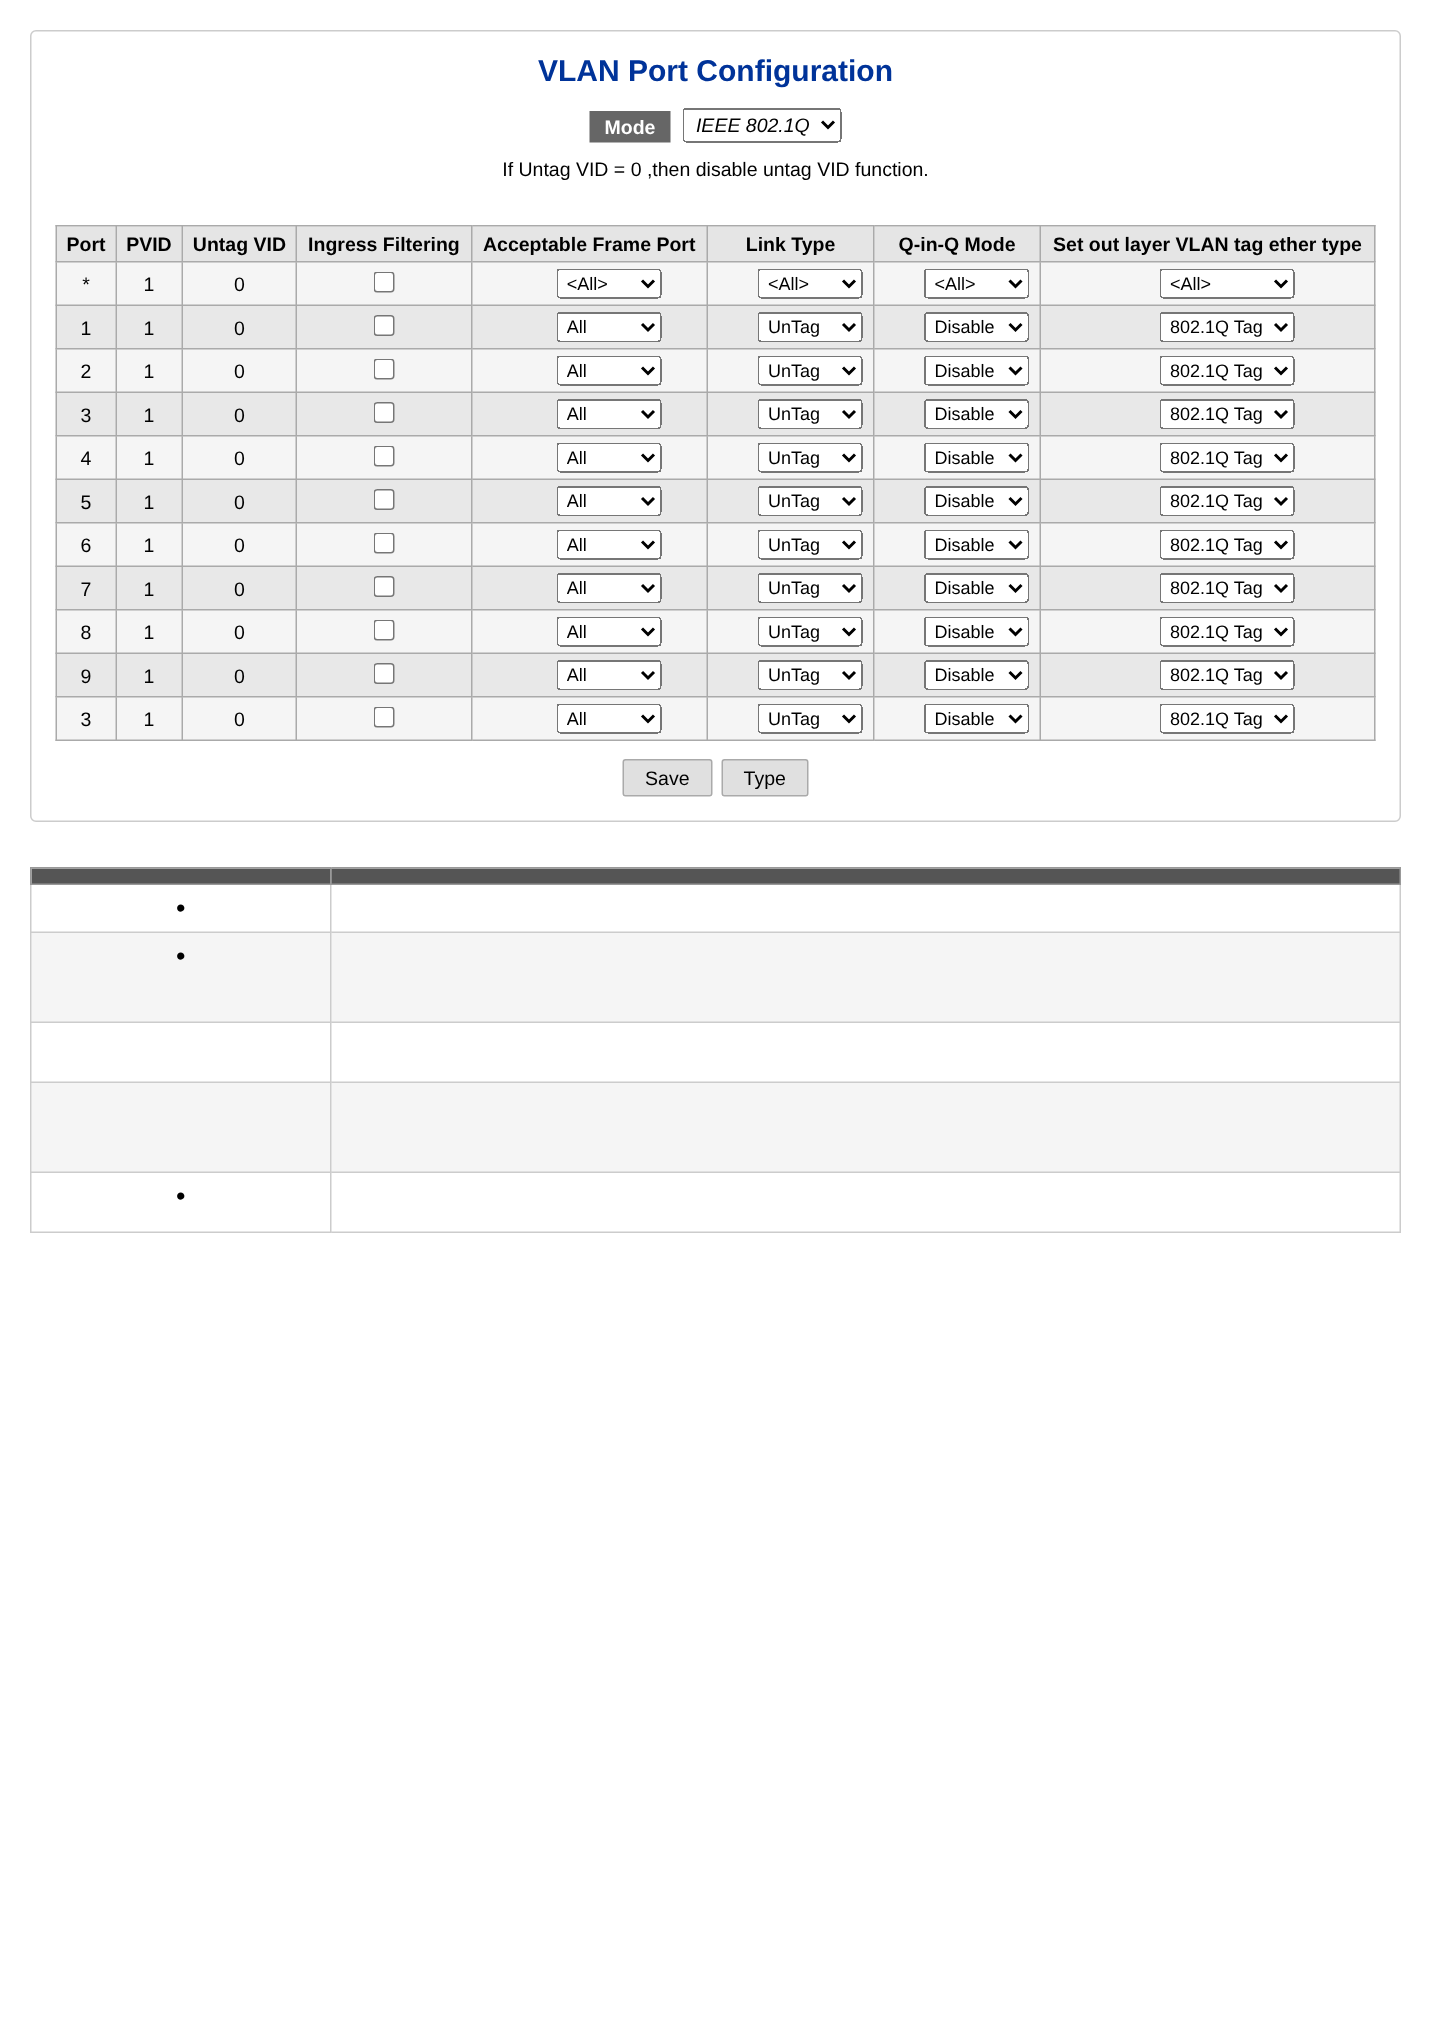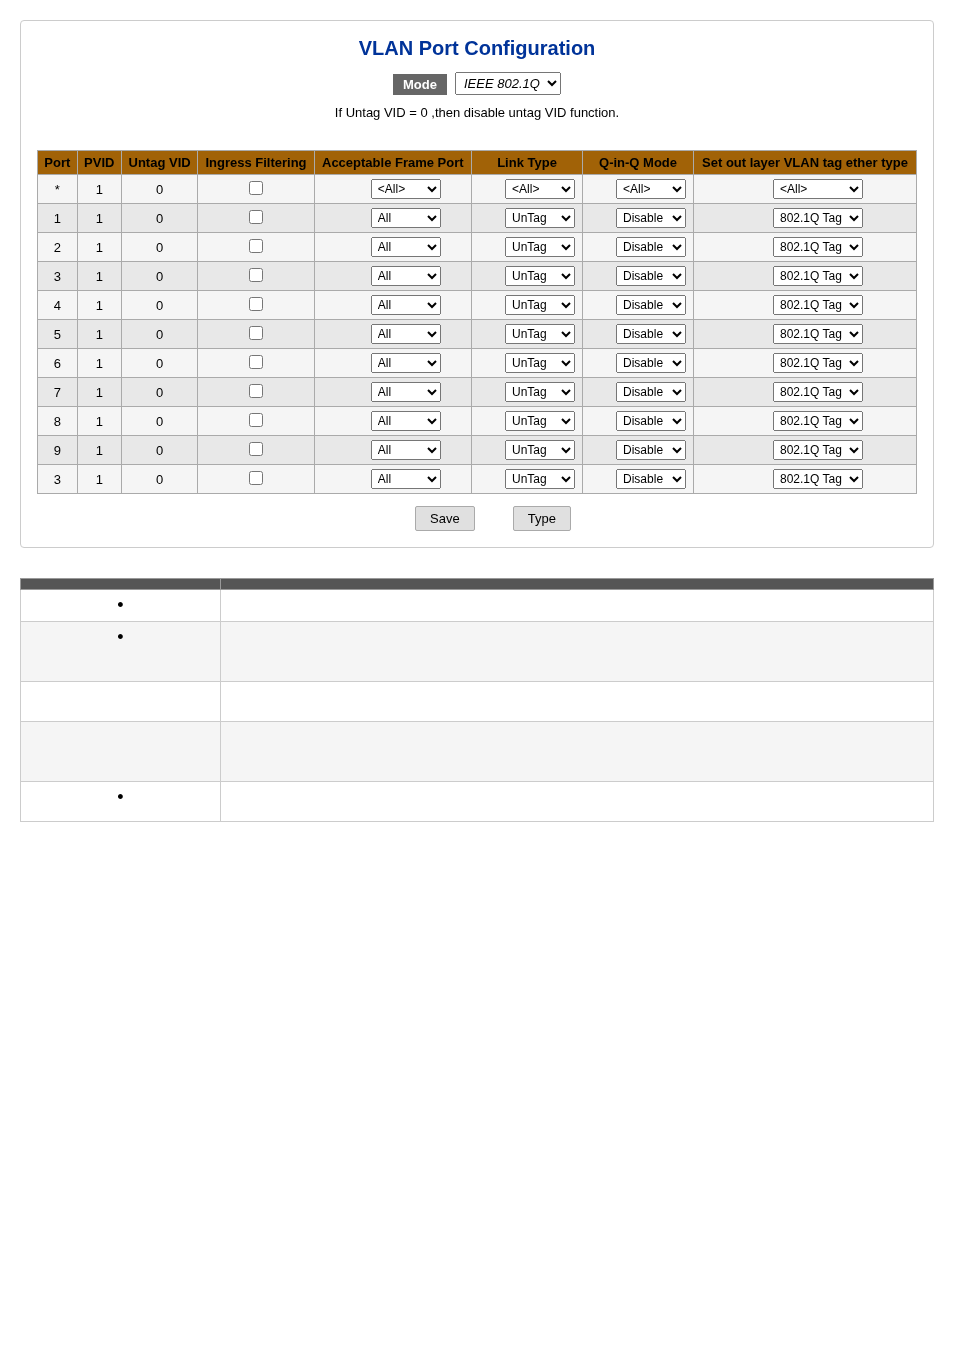--- a/index.html
+++ b/index.html
@@ -56,21 +56,21 @@
       border-collapse: collapse;
       font-size: 13px;
     }
     table.main-table th, table.main-table td {
       border: 1px solid #aaa;
       text-align: center;
       padding: 4px 6px;
       vertical-align: middle;
     }
     table.main-table thead tr {
-      background: #a16207;
+      background: #e5e5e5;
     }
     table.main-table tbody tr:nth-child(odd) {
       background: #f5f5f5;
     }
     table.main-table tbody tr:nth-child(even) {
       background: #e8e8e8;
     }
     table.main-table select {
       font-size: 12px;
       padding: 1px 2px;
@@ -90,21 +90,20 @@
       gap: 6px;
       margin-top: 12px;
     }
     .btn {
       padding: 4px 14px;
       font-size: 13px;
       border: 1px solid #aaa;
       background: #e0e0e0;
       cursor: pointer;
       border-radius: 2px;
-      margin-left: 32px;
     }
 
     
     .ref-table {
       width: 100%;
       border-collapse: collapse;
       font-size: 13px;
     }
     .ref-table th {
       background: #555;

